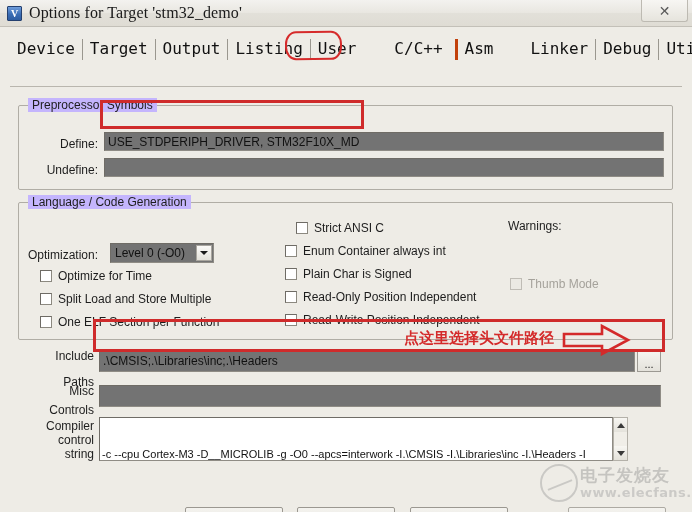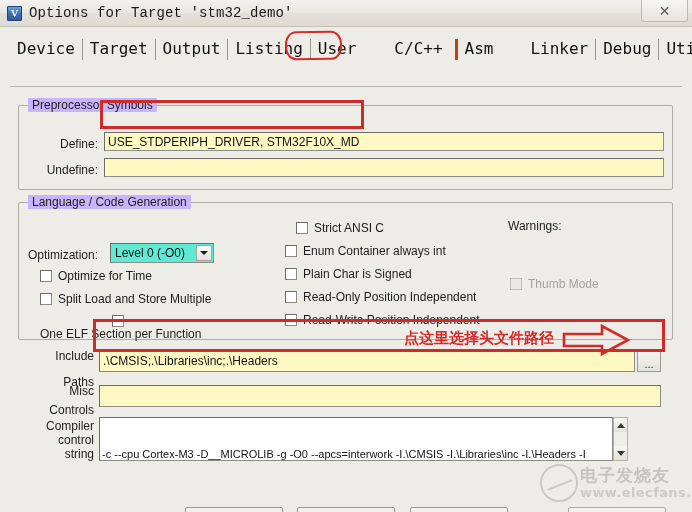--- a/index.html
+++ b/index.html
@@ -31,23 +31,23 @@
     background: linear-gradient(180deg,#6f9ddb 0%, #3a6db5 55%, #2d5ca0 100%);
     border: 1px solid #24406f;
     border-radius: 1px;
     color: #fff;
     font-size: 10px; font-weight: bold;
     line-height: 13px; text-align: center;
     font-family: "Liberation Serif", serif;
     flex: 0 0 auto;
   }
   .title-text {
-    font-size: 14px;
+    font-size: 16px;
     color: #1a1a1a;
-    font-family: Liberation Mono, monospace;
+    font-family: Liberation Serif, serif;
     letter-spacing: .1px;
     white-space: nowrap;
   }
   .close-btn {
     position: absolute; right: 4px; top: 0px;
     width: 47px; height: 22px;
     background: linear-gradient(180deg,#f7f6f3 0%, #e6e4dd 100%);
     border: 1px solid #bdbab2;
     border-top: none;
     border-radius: 0 0 3px 3px;
@@ -124,37 +124,37 @@
     font-size: 12px;
     color: #1d1d1d;
     white-space: nowrap;
     text-align: right;
   }
   .lbl-left { text-align: center; }
 
   
   .txt {
     position: absolute;
-    background: #fef9c3;
+    background: #737373;
     border: 1px solid #8f8c85;
     border-top-color: #6f6c66;
     border-left-color: #6f6c66;
     font-size: 12px;
     color: #111;
     padding: 1px 3px;
     display: flex; align-items: center;
     overflow: hidden;
     white-space: nowrap;
     font-family: "Liberation Sans", sans-serif;
   }
 
   
   .combo {
     position: absolute;
-    background: #5eead4;
+    background: #737373;
     border: 1px solid #8f8c85;
     border-top-color: #6f6c66;
     border-left-color: #6f6c66;
     font-size: 12px; color: #111;
     display: flex; align-items: center;
     padding-left: 4px;
     white-space: nowrap;
   }
   .combo-arrow {
     position: absolute; right: 1px; top: 1px; bottom: 1px;
@@ -343,21 +343,21 @@
     </div>
 
     <div class="cbrow" style="left:40px; top:242px;">
       <span class="cb"></span>
       <span class="cbtext">Optimize for Time</span>
     </div>
     <div class="cbrow" style="left:40px; top:265px;">
       <span class="cb"></span>
       <span class="cbtext">Split Load and Store Multiple</span>
     </div>
-    <div class="cbrow" style="left:40px; top:288px;flex-direction:column;">
+    <div class="cbrow" style="left:40px; top:288px;">
       <span class="cb"></span>
       <span class="cbtext">One ELF Section per Function</span>
     </div>
 
     <div class="cbrow" style="left:285px; top:194px;padding-left:11px;">
       <span class="cb"></span>
       <span class="cbtext">Strict ANSI C</span>
     </div>
     <div class="cbrow" style="left:285px; top:217px;">
       <span class="cb"></span>

